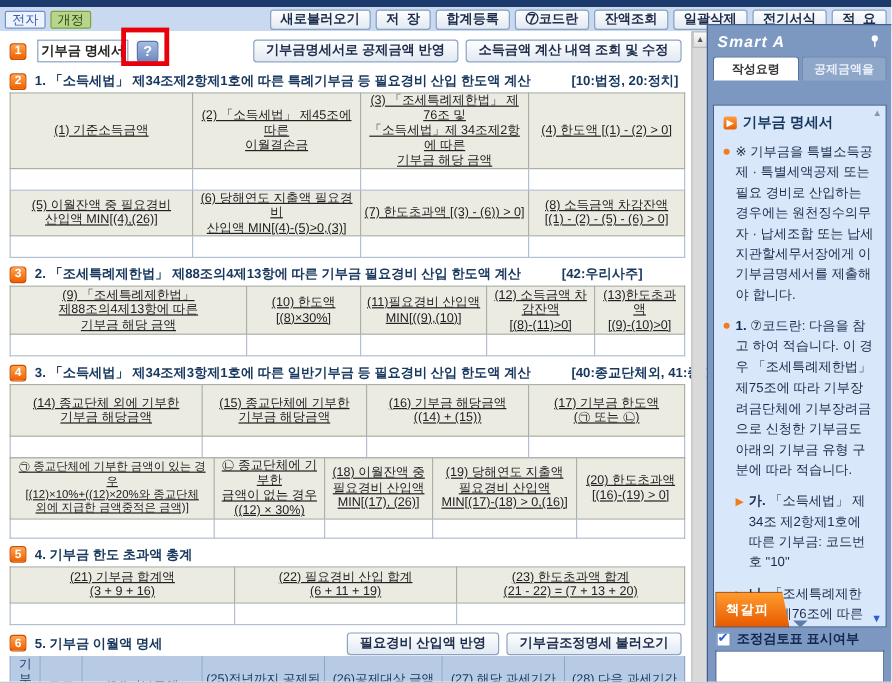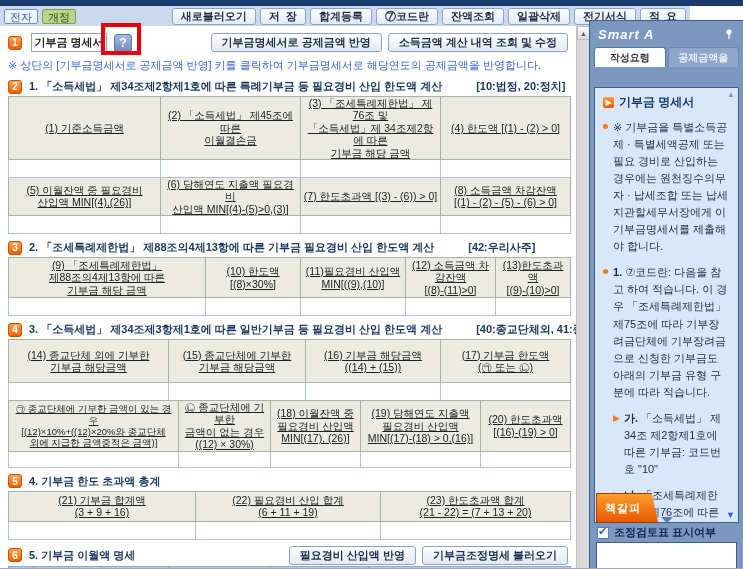--- a/index.html
+++ b/index.html
@@ -1,19 +1,19 @@
 <!DOCTYPE html>
 <html><head>
 <meta charset="utf-8">
 <style>
   * { box-sizing:border-box; margin:0; padding:0; }
   body { font-family:"Liberation Sans","DejaVu Sans",sans-serif; }
   .page { position:relative; width:743px; height:569px; background:#fff; overflow:hidden; border-bottom:1px solid #9ab; }
   .topbar { position:absolute; left:0; top:0; width:743px; height:6px; background:#1d3a6d; }
-  .toolbar { position:absolute; left:0; top:6px; width:690px; height:20px; background:#c9daf0; display:flex; align-items:center; padding:0 4px; }
+  .toolbar { position:absolute; left:0; top:6px; width:743px; height:20px; background:#c9daf0; display:flex; align-items:center; padding:0 4px; }
   .tag { font-size:11px; padding:0 5px; height:15px; line-height:14px; border-radius:2px; margin-right:4px; white-space:pre; }
   .tag-elec { background:#eef4fd; border:1px solid #6f8fd0; color:#3c5fae; }
   .tag-rev  { background:#b8d68b; border:1px solid #7ba33e; color:#2c4a10; }
   .tb-spacer { flex:1; }
   .tbtn { background:linear-gradient(#fefefe,#e2e9f3); border:1px solid #8aa3c2; border-radius:3px; font-size:11px; font-weight:bold; color:#1c2c4a; height:17px; line-height:15px; padding:0 8px; margin-left:4px; white-space:pre; cursor:pointer; }
   .main { position:absolute; left:0; top:26px; width:576px; height:543px; background:#fff; }
   .form-row { display:flex; align-items:center; margin:5px 8px 0 8px; height:23px; }
   .badge { width:14px; height:14px; min-width:14px; background:linear-gradient(#ffa54f,#f06000); border:1px solid #cc4e00; border-radius:3px; color:#fff; font-size:10px; font-weight:bold; display:flex; align-items:center; justify-content:center; }
   .combo { width:76px; height:19px; margin-left:9px; background:#fff; border:1px solid #8aa3c2; font-size:11px; font-weight:bold; color:#222; display:flex; align-items:center; justify-content:center; white-space:pre; }
   .help-btn { width:18px; height:18px; margin-left:7px; background:linear-gradient(#a5bbe0,#6d8abf); border:1px solid #5877ab; border-radius:3px; color:#fff; font-size:12px; font-weight:bold; display:flex; align-items:center; justify-content:center; cursor:pointer; }
@@ -82,21 +82,20 @@
   <div class="main">
     <div class="form-row">
       <span class="badge">1</span>
       <span class="combo">기부금 명세서</span>
       <button class="help-btn">?</button>
       <span class="actions">
         <button class="abtn">기부금명세서로 공제금액 반영</button>
         <button class="abtn">소득금액 계산 내역 조회 및 수정</button>
       </span>
     </div>
-    <div class="note">※ 상단의 [기부금명세서로 공제금액 반영] 키를 클릭하여 기부금명세서로 해당연도의 공제금액을 반영합니다.</div>
 
     <div class="sec-title">
       <span class="badge">2</span>
       <span>1. 「소득세법」 제34조제2항제1호에 따른 특례기부금 등 필요경비 산입 한도액 계산</span>
       <span class="sec-hint">[10:법정, 20:정치]</span>
     </div>
     <table class="tbl">
       <colgroup>
           <col style="width:152px">
           <col style="width:140px">

